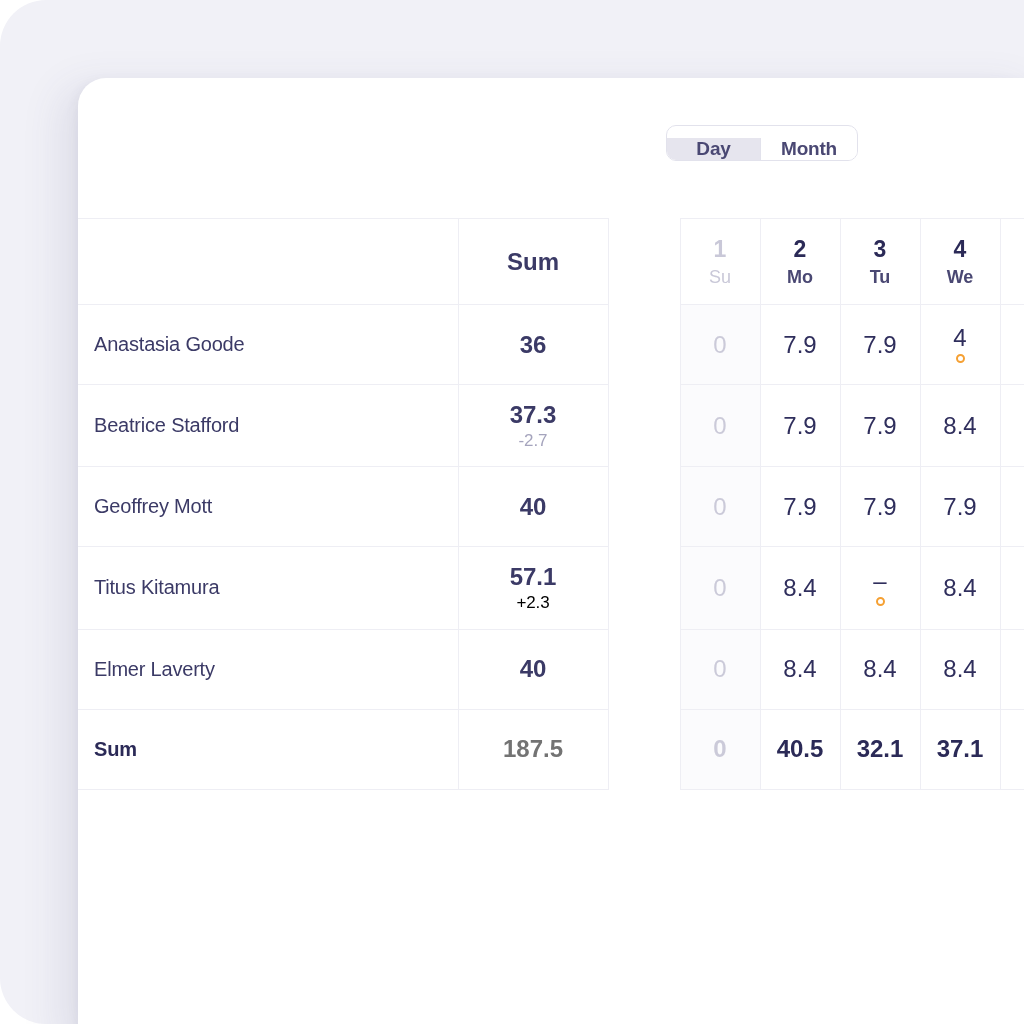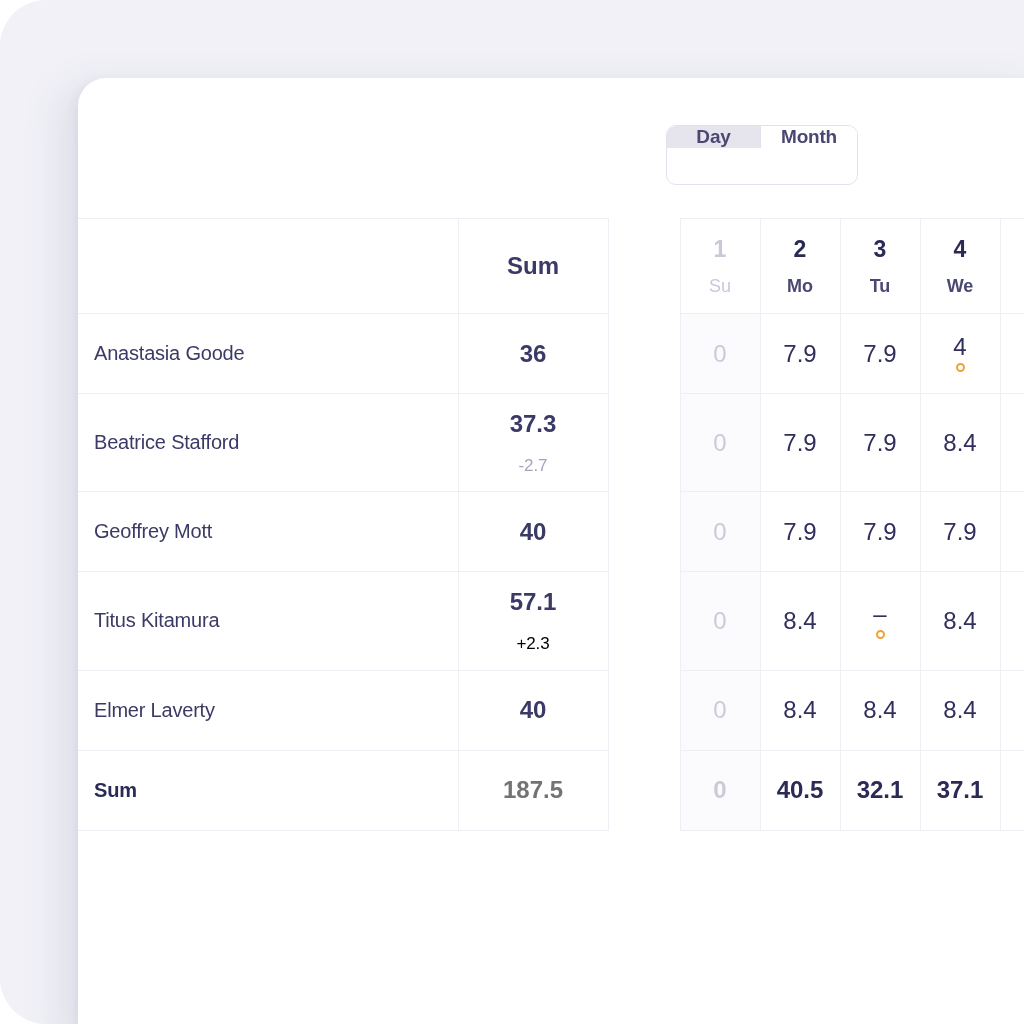--- a/index.html
+++ b/index.html
@@ -57,22 +57,22 @@
     color: #2b2a57;
     white-space: nowrap;
   }
 
   
   #range-toggle {
     position: absolute;
     left: 588px;
     top: 47px;
     display: flex;
-    align-items: flex-start;
-    height: 60px;
+    align-items: flex-end;
+    height: 36px;
     background: #ffffff;
     border: 1px solid #e2e2ec;
     border-radius: 10px;
     overflow: hidden;
   }
   .seg-btn {
     display: flex;
     align-items: center;
     justify-content: center;
     min-width: 94px;
@@ -132,21 +132,21 @@
   .cell-sum {
     text-align: center;
     font-size: 24px;
     font-weight: 700;
     color: #3b3a66;
     line-height: 1.15;
   }
   tr.is-total .cell-sum { color: #737373; }
   .delta {
     display: block;
-    margin-top: 18px;
+    margin-top: 2px;
     font-size: 17px;
     font-weight: 400;
     letter-spacing: -0.1px;
   }
   .delta.neg { color: #a5a4bd; }
   .delta.pos { color: #000000; }
 
   
   .cell-month {
     border-bottom: none !important;
@@ -183,21 +183,21 @@
   .day-num {
     display: block;
     font-size: 23px;
     font-weight: 700;
     color: #2b2a57;
   }
   .day-dow {
     display: block;
     font-size: 18px;
     color: #4a4873;
-    margin-top: 11px;
+    margin-top: 2px;
   }
   .day-head.is-weekend .day-num,
   .day-head.is-weekend .day-dow { color: #c9c8d8; font-weight: 700; }
   .day-head.is-weekend .day-dow { font-weight: 400; }
 
   
   .cell-day {
     text-align: center;
     font-size: 24px;
     color: #2f2e5c;

